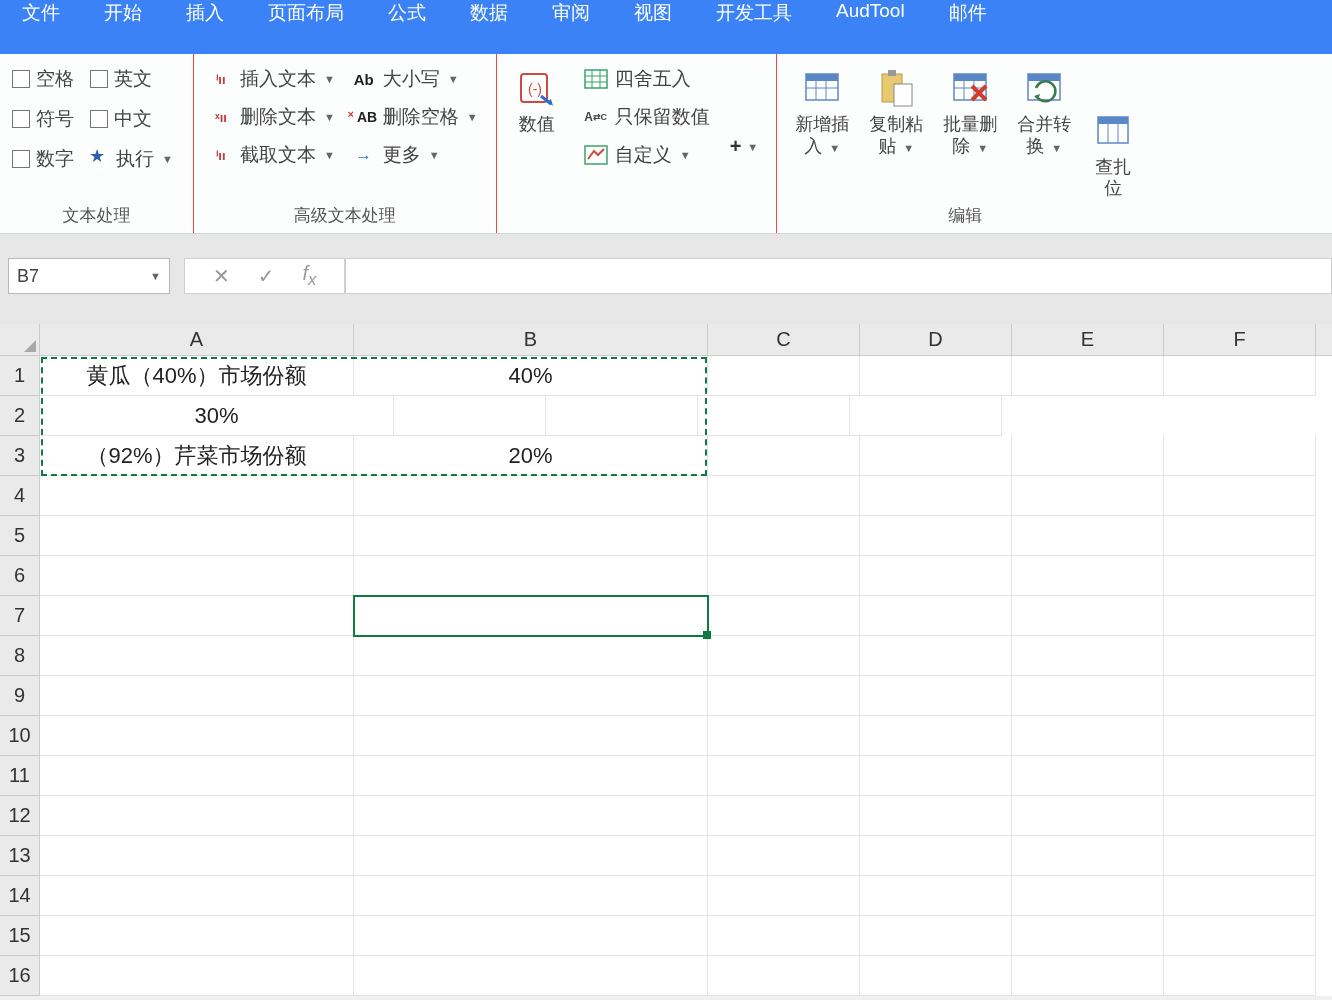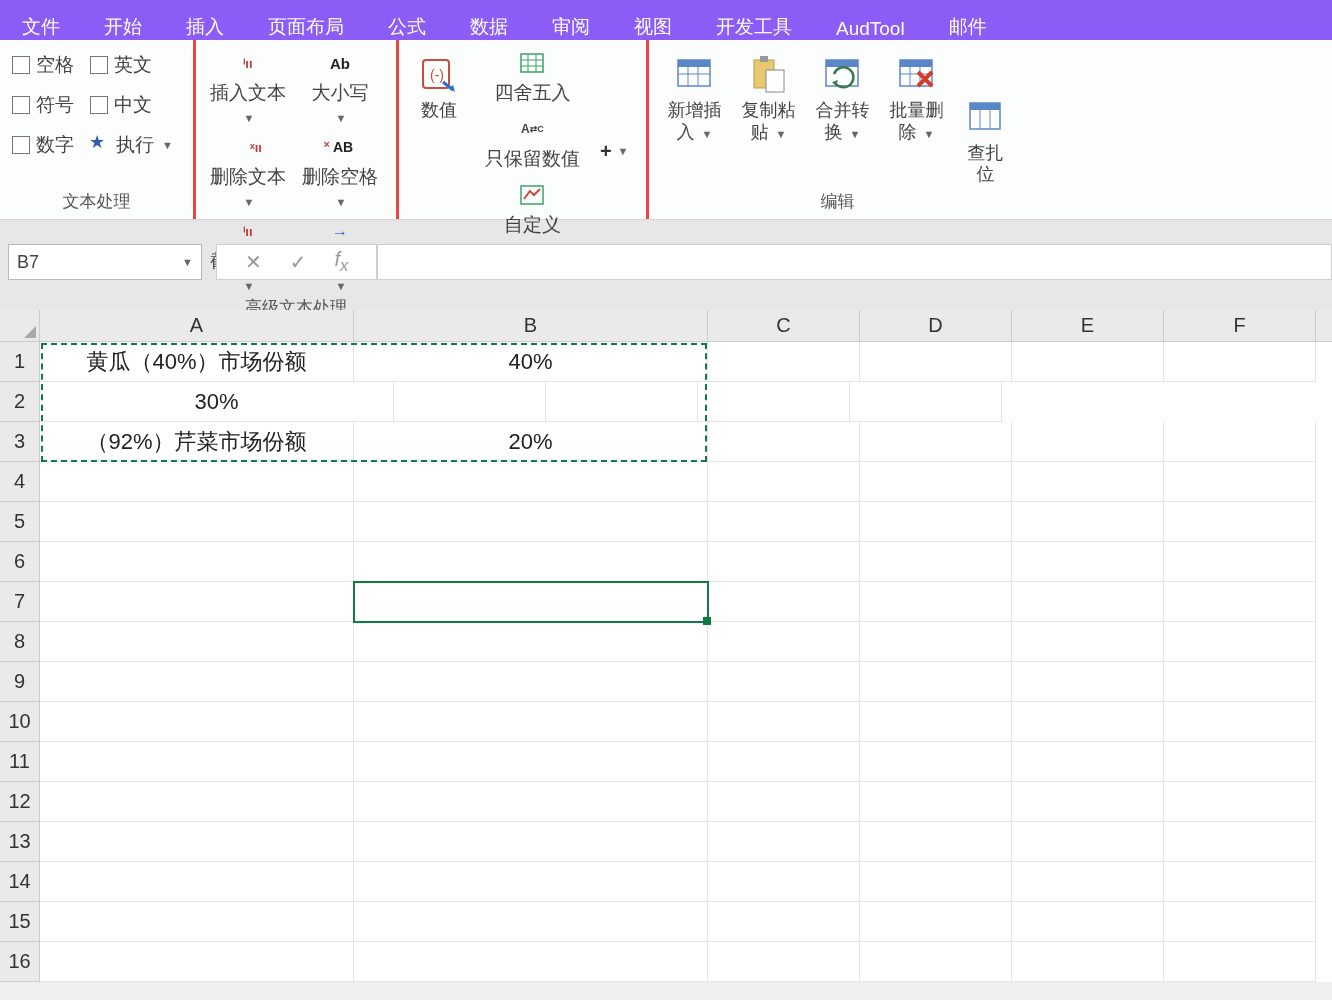--- a/index.html
+++ b/index.html
@@ -1,55 +1,55 @@
 <!DOCTYPE html>
 <html><head>
   <meta charset="utf-8">
   <style>
     * { margin: 0; padding: 0; box-sizing: border-box; }
     body { font-family: "Microsoft YaHei", "SimSun", sans-serif; background: #f0f0f0; font-size: 17px; color: #444; width: 1332px; }
     
     
-    .tab-bar { background: #8b5cf6; display: flex; height: 40px; align-items: flex-end; }
+    .tab-bar { background: #3b82f6; display: flex; height: 54px; align-items: flex-start; }
     .tab { color: #fff; padding: 0 22px; display: flex; align-items: center; font-size: 19px; cursor: pointer; }
     
     
     .ribbon { background: #fcfdfd; display: flex; height: 180px; border-bottom: 1px solid #d5d5d5; }
-    .ribbon-group { display: flex; flex-direction: column; border-right: 3px solid #ef4444; padding: 6px 8px 0 8px; }
+    .ribbon-group { display: flex; flex-direction: column; border-right: 1px solid #ef4444; padding: 6px 8px 0 8px; }
     .ribbon-group-body { flex: 1; display: flex; }
     .ribbon-group-label { text-align: center; font-size: 17px; color: #555; padding: 4px 0 6px 0; }
     
     .check-col { display: flex; flex-direction: column; gap: 14px; padding: 6px 12px 0 4px; }
     .check-item { display: flex; align-items: center; gap: 6px; font-size: 19px; cursor: pointer; }
     .checkbox { width: 18px; height: 18px; border: 1.5px solid #777; background: #fff; display:inline-block;}
     .checkbox.star { border: none; width:20px; height:20px; position:relative; }
     .checkbox.star::before { content:"★"; position:absolute; left:-1px; top:-4px; font-size:18px; color:#2d5fb0;}
     
     .btn-col { display: flex; flex-direction: column; gap: 12px; padding: 6px 10px 0 6px; }
-    .btn-row { display: flex; align-items: center; gap: 6px; font-size: 19px; cursor: pointer; white-space: nowrap; flex-direction: column; }
+    .btn-row { display: flex; align-items: center; gap: 6px; font-size: 19px; cursor: pointer; white-space: nowrap; }
     .dropdown-arrow { font-size: 11px; color: #666; margin-left: 2px; }
     
     .icon-slot { width: 26px; height: 22px; display: inline-flex; align-items: center; justify-content: center; font-weight: bold; }
     .ic-ins-txt { color:#c73838; font-size:13px; }
-    .ic-del-txt { color:#c73838; font-size:13px;margin-left:16px; }
+    .ic-del-txt { color:#c73838; font-size:13px; }
     .ic-cut-txt { color:#c73838; font-size:13px; }
     .ic-ab { font-family: Arial; font-size:15px; font-weight:bold; color:#222; }
     .ic-xab { font-family: Arial; font-size:14px; font-weight:bold; color:#222; }
     .ic-redx { color:#c73838; font-size:11px; position:relative; top:-3px; left:-3px;}
     .ic-arrow-more { color:#2d6fd8; font-size:16px; }
     
     .big-btn { display:flex; flex-direction:column; align-items:center; justify-content:flex-start; padding:6px 10px 0 10px; cursor:pointer; text-align:center; min-width:62px;}
     .big-btn .icon-lg { width:44px; height:44px; margin-bottom:4px; display:flex; align-items:center; justify-content:center; }
     .big-btn .lbl { font-size:18px; line-height:1.2;}
     
     .plus-sep { display:flex; align-items:center; padding:0 10px; font-size:20px; font-weight:bold; color:#333;}
     
     
     .formula-area { background: #e7e7e7; padding: 14px 0 20px 0; display:flex; align-items:center;}
-    .name-box { background:#fff; border:1px solid #b9b9b9; width:194px; height:36px; display:flex; align-items:center; padding:4px 8px; margin-left:8px; font-size:18px; justify-content:space-between;}
+    .name-box { background:#fff; border:1px solid #b9b9b9; width:162px; height:36px; display:flex; align-items:center; padding:4px 8px; margin-left:8px; font-size:18px; justify-content:space-between;}
     .name-box .dd { color:#666; font-size:11px;}
     .fb-btns { display:flex; align-items:center; gap:28px; padding:0 28px; border-left:1px solid #cfcfcf; border-right:1px solid #cfcfcf; margin-left:14px; height:36px; background:#fff; border-top:1px solid #cfcfcf; border-bottom:1px solid #cfcfcf;}
     .fb-btns span { color:#999; font-size:20px; cursor:pointer;}
     .fx { font-style:italic; color:#777; font-size:18px;}
     .formula-input { flex:1; background:#fff; border:1px solid #cfcfcf; height:36px; margin-right:0;}
     
     
     .grid-wrap { background:#fff; }
     .col-headers { display:flex; height:32px; border-bottom:1px solid #ccc; background:#eaeaea; }
     .corner { width:40px; border-right:1px solid #ccc; background:#eaeaea; position:relative;}
@@ -232,38 +232,38 @@
               <rect x="18" y="16" width="18" height="22" fill="#fff" stroke="#888"></rect>
             </svg>
           </div>
         <div class="lbl"><span>复制粘</span><br><span>贴</span> <span class="dropdown-arrow">▼</span></div>
       </div>
       <div class="big-btn">
         <div class="icon-lg">
             <svg width="40" height="40">
               <rect x="4" y="6" width="32" height="26" fill="#fff" stroke="#5b87c7" stroke-width="1.5"></rect>
               <rect x="4" y="6" width="32" height="7" fill="#5b87c7"></rect>
-              <path d="M12 20 a10 10 0 1 1 2 10" fill="none" stroke="#3a7b4e" stroke-width="2.5"></path>
-              <path d="M10 28 l4 4 2 -6 z" fill="#3a7b4e"></path>
-            </svg>
-          </div>
-        <div class="lbl"><span>合并转</span><br><span>换</span> <span class="dropdown-arrow">▼</span></div>
-      </div>
-      <div class="big-btn">
-        <div class="icon-lg">
-            <svg width="40" height="40">
-              <rect x="4" y="6" width="32" height="26" fill="#fff" stroke="#5b87c7" stroke-width="1.5"></rect>
-              <rect x="4" y="6" width="32" height="7" fill="#5b87c7"></rect>
               <line x1="14" y1="6" x2="14" y2="32" stroke="#5b87c7"></line>
               <line x1="24" y1="6" x2="24" y2="32" stroke="#5b87c7"></line>
               <line x1="4" y1="20" x2="36" y2="20" stroke="#5b87c7"></line>
               <path d="M22 18 L36 32 M36 18 L22 32" stroke="#d23c2a" stroke-width="4"></path>
             </svg>
           </div>
         <div class="lbl"><span>批量删</span><br><span>除</span> <span class="dropdown-arrow">▼</span></div>
+      </div>
+      <div class="big-btn">
+        <div class="icon-lg">
+            <svg width="40" height="40">
+              <rect x="4" y="6" width="32" height="26" fill="#fff" stroke="#5b87c7" stroke-width="1.5"></rect>
+              <rect x="4" y="6" width="32" height="7" fill="#5b87c7"></rect>
+              <path d="M12 20 a10 10 0 1 1 2 10" fill="none" stroke="#3a7b4e" stroke-width="2.5"></path>
+              <path d="M10 28 l4 4 2 -6 z" fill="#3a7b4e"></path>
+            </svg>
+          </div>
+        <div class="lbl"><span>合并转</span><br><span>换</span> <span class="dropdown-arrow">▼</span></div>
       </div>
       <div class="big-btn" style="min-width:40px;justify-content:flex-end;">
         <div class="icon-lg">
             <svg width="34" height="40">
               <rect x="2" y="6" width="30" height="26" fill="#fff" stroke="#5b87c7" stroke-width="1.5"></rect>
               <rect x="2" y="6" width="30" height="7" fill="#5b87c7"></rect>
               <line x1="12" y1="6" x2="12" y2="32" stroke="#5b87c7"></line>
               <line x1="22" y1="6" x2="22" y2="32" stroke="#5b87c7"></line>
             </svg>
           </div>

